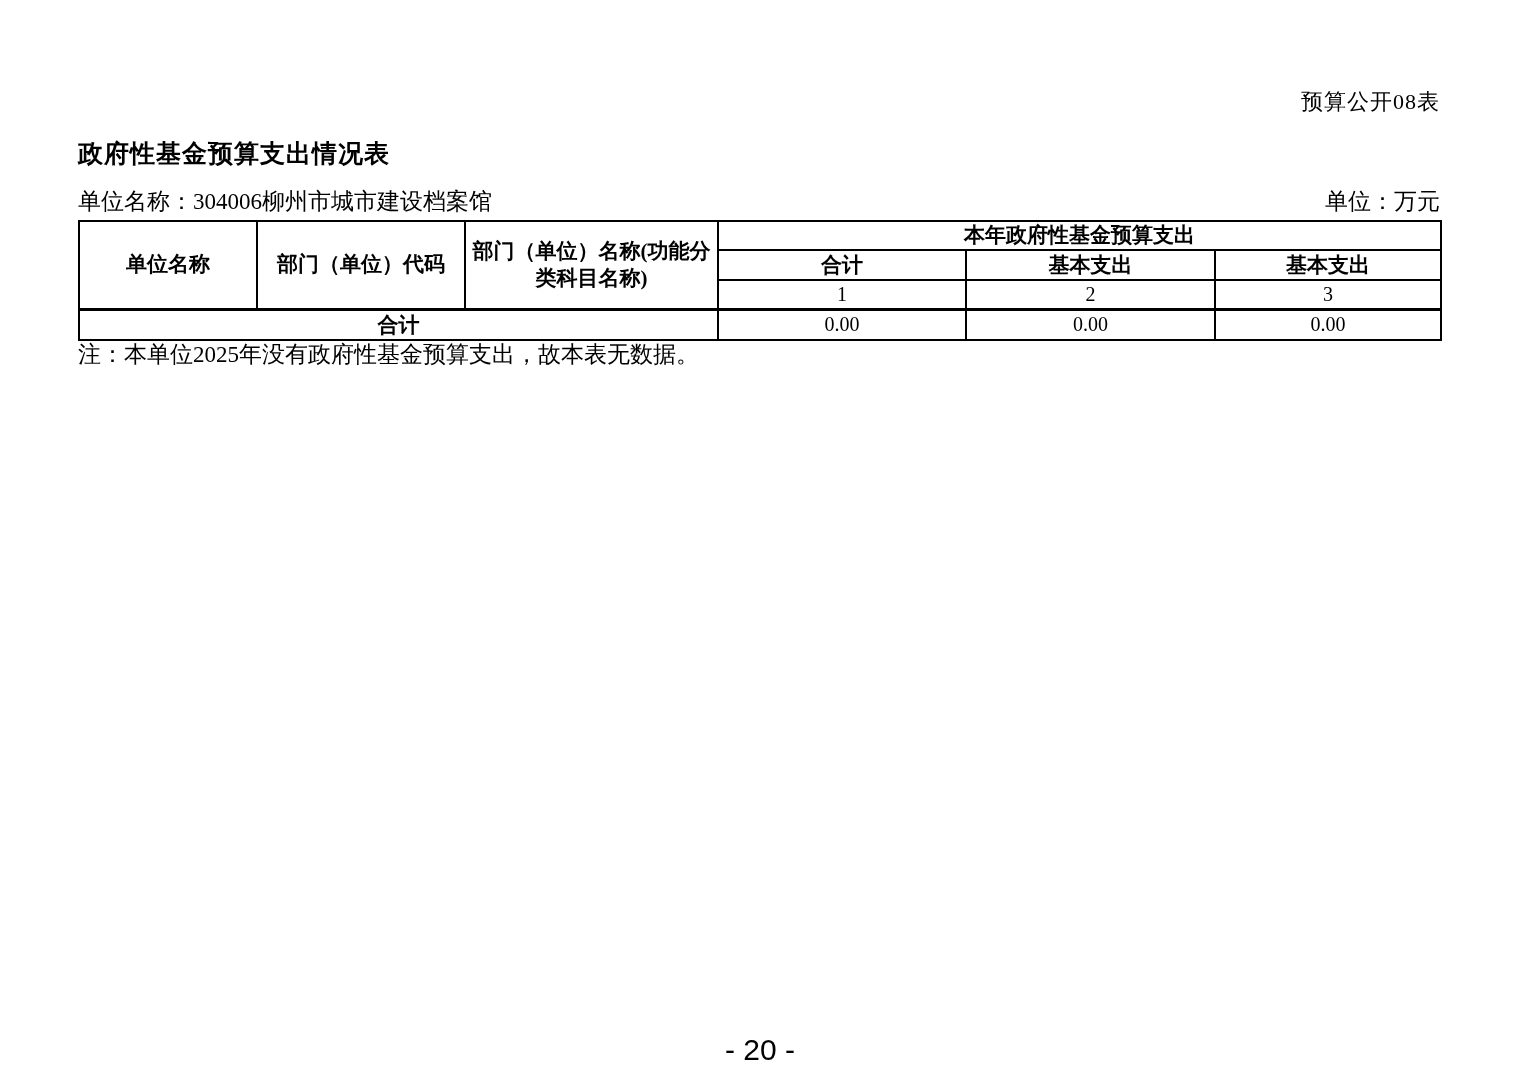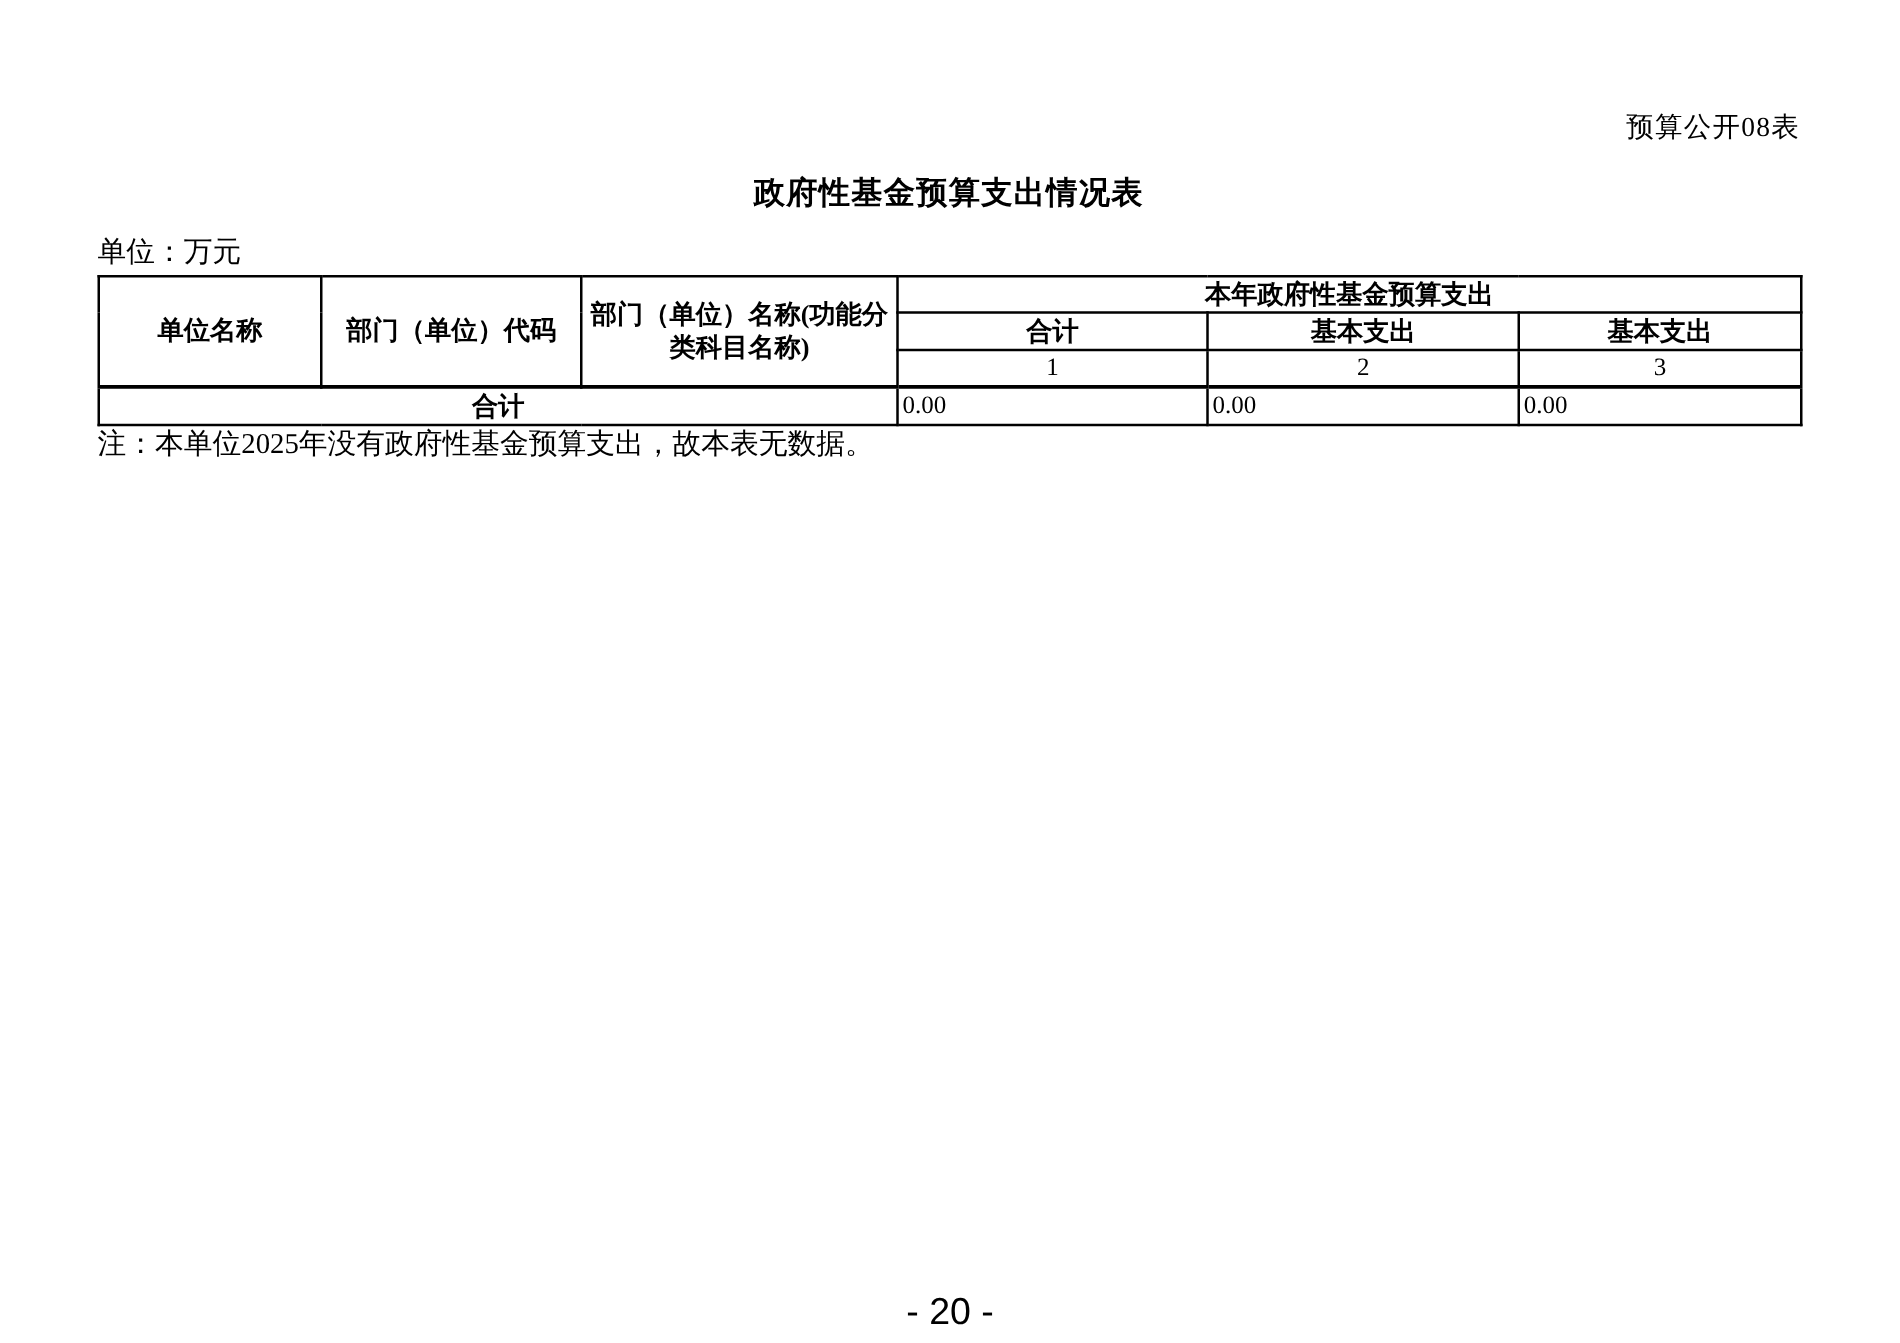--- a/index.html
+++ b/index.html
@@ -20,21 +20,21 @@
     font-size: 22px;
     letter-spacing: 1px;
     white-space: nowrap;
     margin-left: 36px;
   }
   .doc-title {
     position: absolute;
     top: 137px;
     left: 78px;
     width: 1362px;
-    text-align: center;
+    text-align: left;
     font-size: 25px;
     font-weight: bold;
     margin: 0;
     letter-spacing: 1px;
   }
   .meta-row {
     position: absolute;
     top: 186px;
     left: 78px;
     width: 1362px;
@@ -74,21 +74,21 @@
   }
   tr.data-row { height: 30px; }
   tr.data-row td { border-top: 3px solid #000; }
   td.row-label {
     font-size: 21px;
     font-weight: bold;
     text-align: center;
   }
   td.num {
     font-size: 20px;
-    text-align: left;
+    text-align: center;
     padding-right: 4px;
     white-space: nowrap;
   }
   .note {
     position: absolute;
     top: 339px;
     left: 78px;
     font-size: 23px;
     white-space: nowrap;
   }
@@ -103,20 +103,21 @@
   }
 </style>
 </head>
 <body>
 
 <div class="form-code">预算公开08表</div>
 
 <h1 class="doc-title">政府性基金预算支出情况表</h1>
 
 <div class="meta-row">
+  <span>单位名称：304006柳州市城市建设档案馆</span>
   <span>单位：万元</span>
 </div>
 
 <table class="budget">
   <colgroup>
     <col style="width:178px">
     <col style="width:208px">
     <col style="width:253px">
     <col style="width:248px">
     <col style="width:249px">

